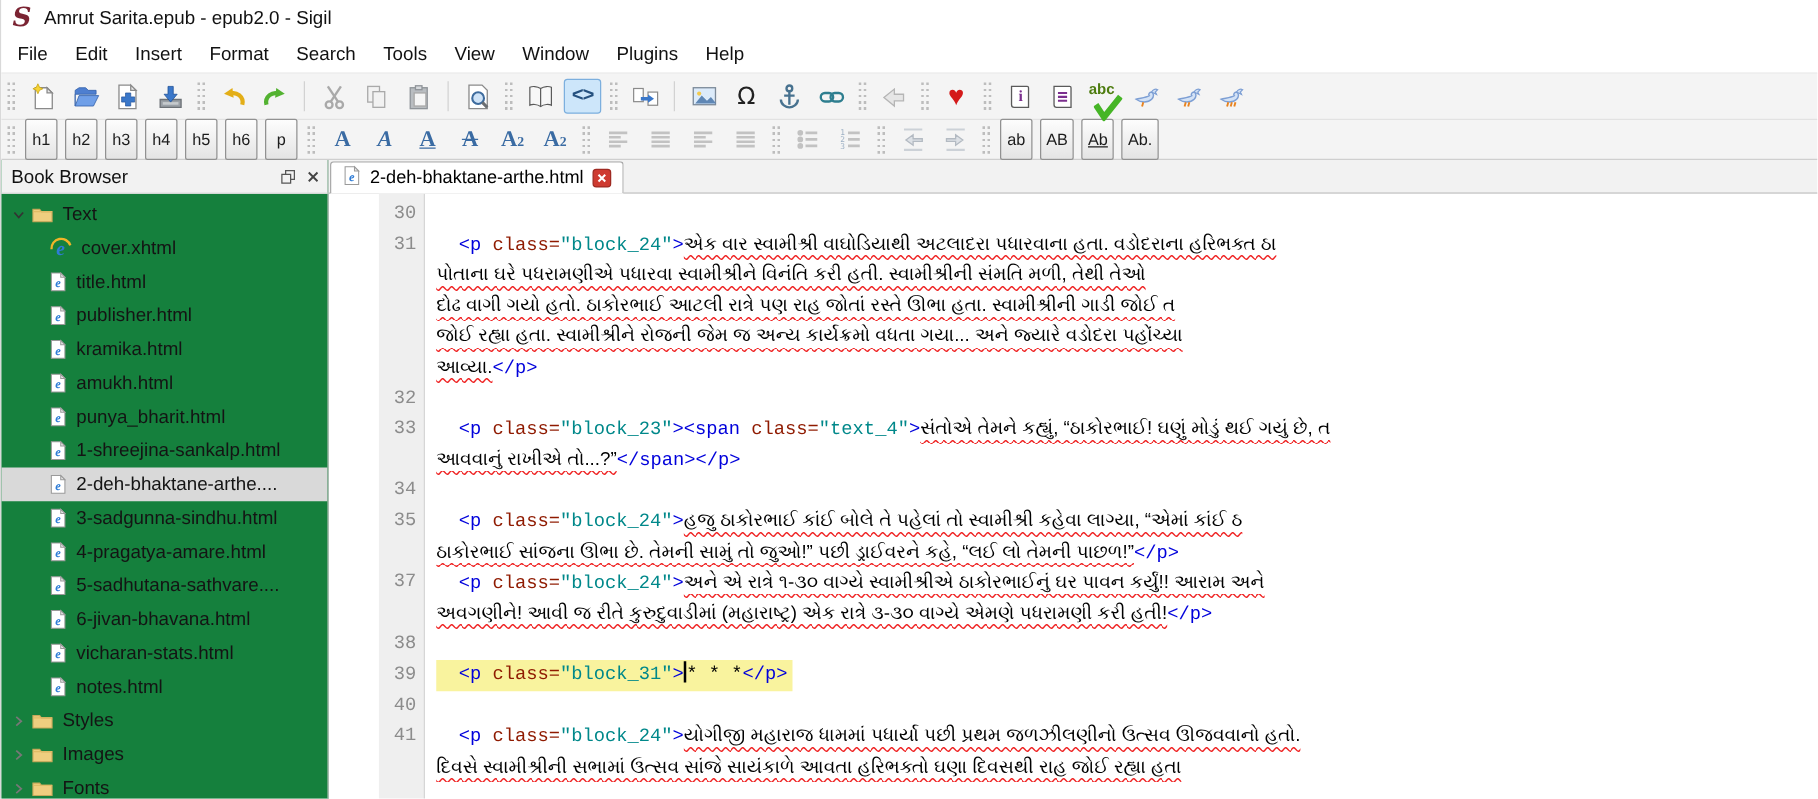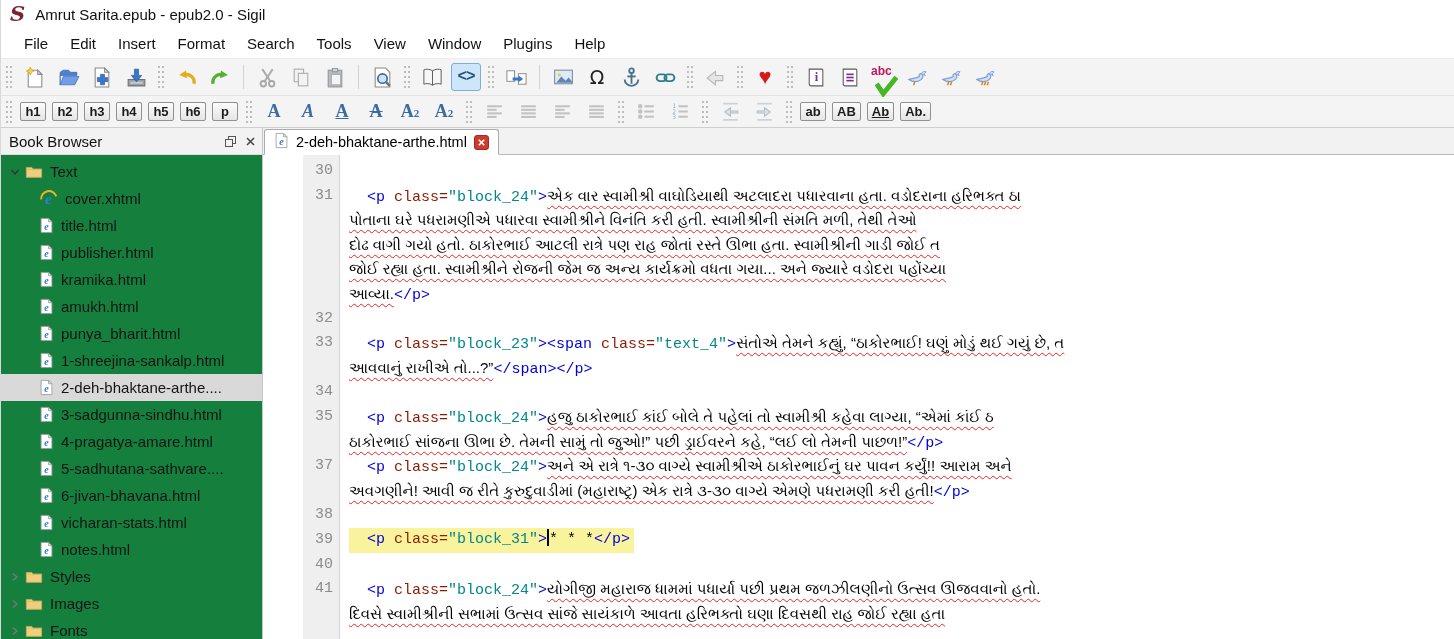--- a/index.html
+++ b/index.html
@@ -6,43 +6,43 @@
   html,body { margin:0; padding:0; }
   body {
     width:1454px; height:639px; overflow:hidden; background:#fff;
     font-family:"Liberation Sans", sans-serif; color:#000; position:relative;
     border-left:1px solid #d9d9d9;
   }
   .titlebar { height:28px; display:flex; align-items:center; padding-left:9px; background:#fff; }
   .logo { font-family:"DejaVu Serif", serif; font-weight:bold; font-style:italic;
           color:#7b2433; font-size:21px; line-height:20px; margin-right:10px; }
   .title { font-size:15px; color:#111; }
-  .menubar { height:30px; display:flex; align-items:center; background:#fff; padding-left:12px; }
+  .menubar { height:30px; display:flex; align-items:center; background:#fff; padding-left:2px; }
   .menu-item { font-size:15px; padding:4px 11px; color:#111; }
   .toolbar { display:flex; align-items:center; background:#f4f4f4; }
   .tb1 { height:37px; border-top:1px solid #ececec; }
   .tb2 { height:33px; border-top:1px solid #e2e2e2; border-bottom:1px solid #cfcfcf; }
   .tb-handle { width:8px; height:22px; margin:0 3px 0 5px;
     background-image:repeating-linear-gradient(#bdbdbd 0 2px, transparent 2px 5px),
                      repeating-linear-gradient(#bdbdbd 0 2px, transparent 2px 5px);
     background-size:2px 100%,2px 100%; background-position:0 0,4px 0; background-repeat:no-repeat; }
   .tb-sep { width:1px; height:24px; background:#d2d2d2; margin:0 6px; }
   .tb-ico { display:inline-flex; align-items:center; justify-content:center;
     width:30px; height:28px; margin:0 2px; border:1px solid transparent; border-radius:3px; }
   .tb-ico svg { width:23px; height:23px; }
   .tb-ico.active { background:#cde6fa; border-color:#7cafde; }
   .g-special-character { font-size:19px; color:#222; font-family:"DejaVu Sans",sans-serif; }
   .g-donate { font-size:22px; color:#d41a1a; line-height:20px; }
   .g-code-view { font-family:"Liberation Mono",monospace; font-weight:bold; font-size:16px; color:#25517f; letter-spacing:-1px; }
   .abc-wrap { position:relative; display:inline-block; width:26px; height:24px; }
-  .abc-txt { position:absolute; top:-1px; left:1px; font-size:12px; font-weight:bold; color:#be185d; }
+  .abc-txt { position:absolute; top:-1px; left:1px; font-size:12px; font-weight:bold; color:#4d7c0f; }
   .abc-chk { position:absolute; left:5px; top:9px; width:15px; height:13px; }
-  .fbtn { display:inline-flex; align-items:center; justify-content:center; min-width:26px; height:19px;
+  .fbtn { display:inline-flex; align-items:center; justify-content:center; min-width:26px; height:33px;
     margin:0 3px; padding:0 4px; border:1px solid #919191; border-radius:2px;
-    background:linear-gradient(#fdfdfd,#e4e4e4); font-size:13px; font-weight:bold; color:#1c1c1c; }
+    background:linear-gradient(#fdfdfd,#e4e4e4); font-size:13px; font-weight:normal; color:#1c1c1c; }
   .fbtn .u { text-decoration:underline; }
   .licon { display:inline-flex; align-items:baseline; justify-content:center; width:29px; height:26px;
     font-family:"Liberation Serif",serif; font-size:18px; color:#3a6ba3; font-weight:bold; padding-top:2px; }
   .li-italic { font-style:italic; }
   .li-underline { text-decoration:underline; }
   .li-strike { text-decoration:line-through; }
   .licon sub, .licon sup { font-size:11px; font-weight:bold; }
   .main { display:flex; height:511px; }
   .sidebar { width:262px; border-right:1px solid #c6c6c6; display:flex; flex-direction:column; background:#15803d; }
   .sb-header { height:27px; background:#f2f2f2; border-bottom:1px solid #dcdcdc;

